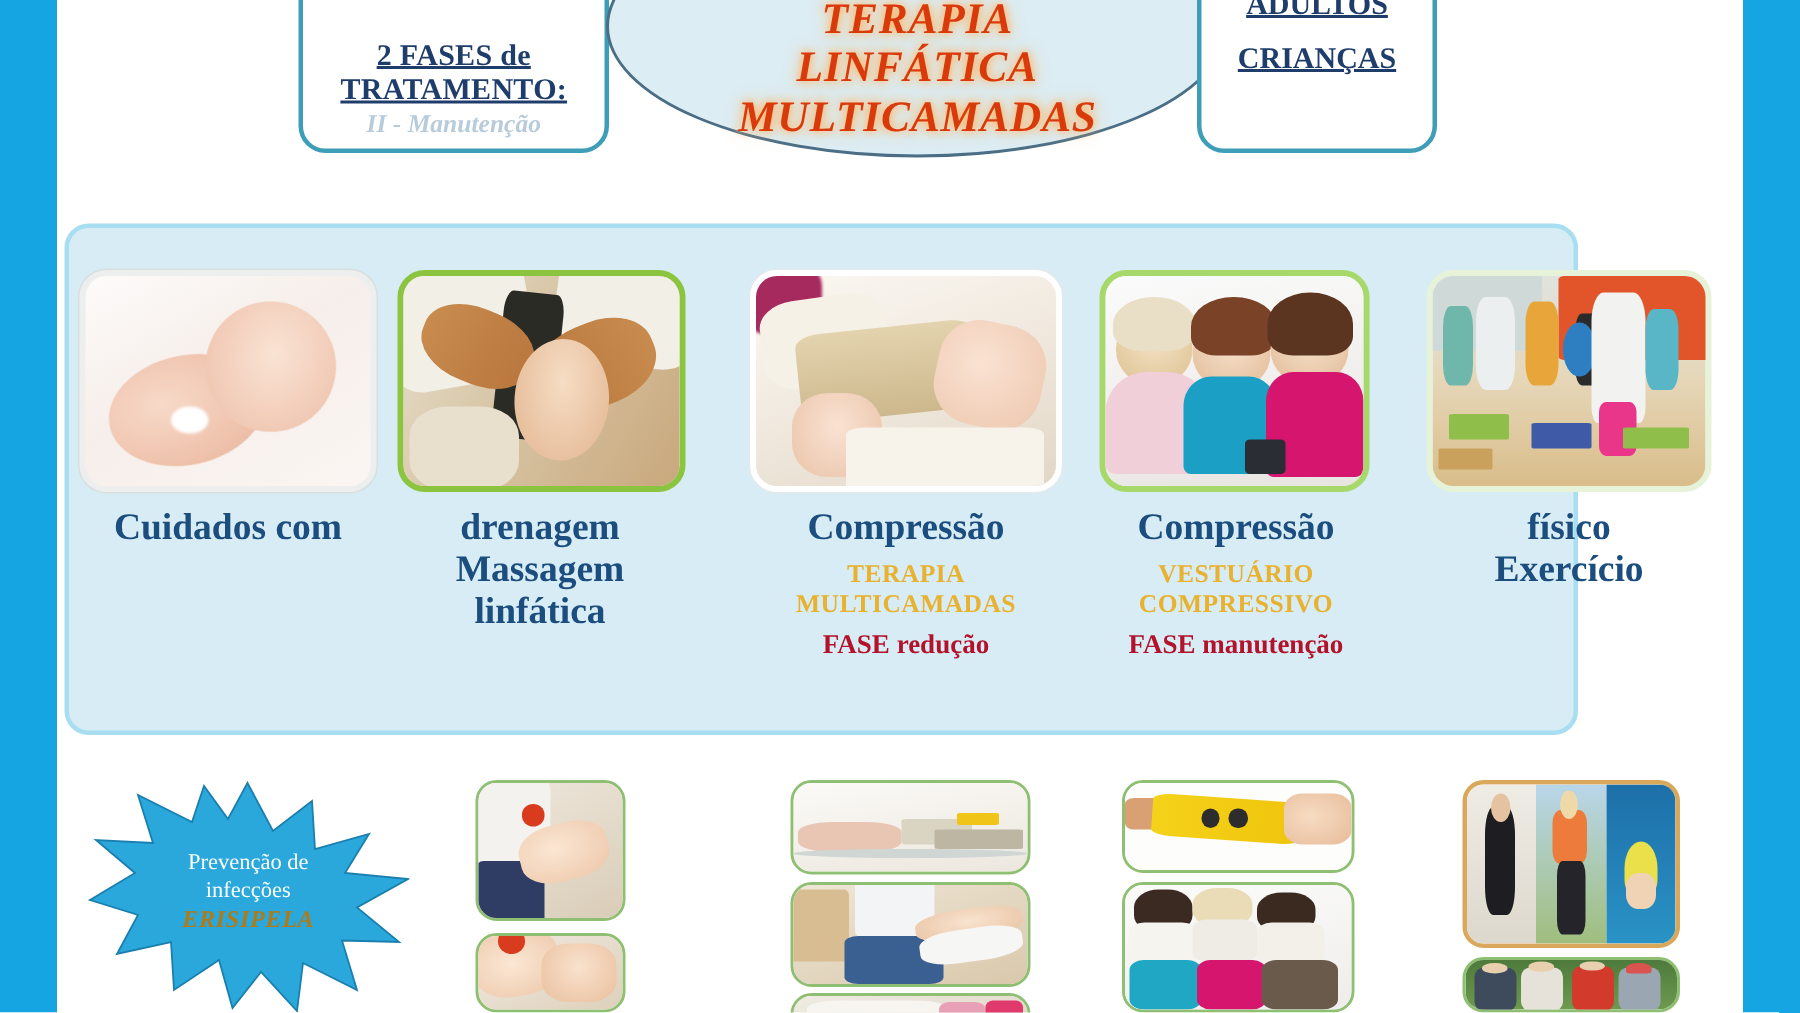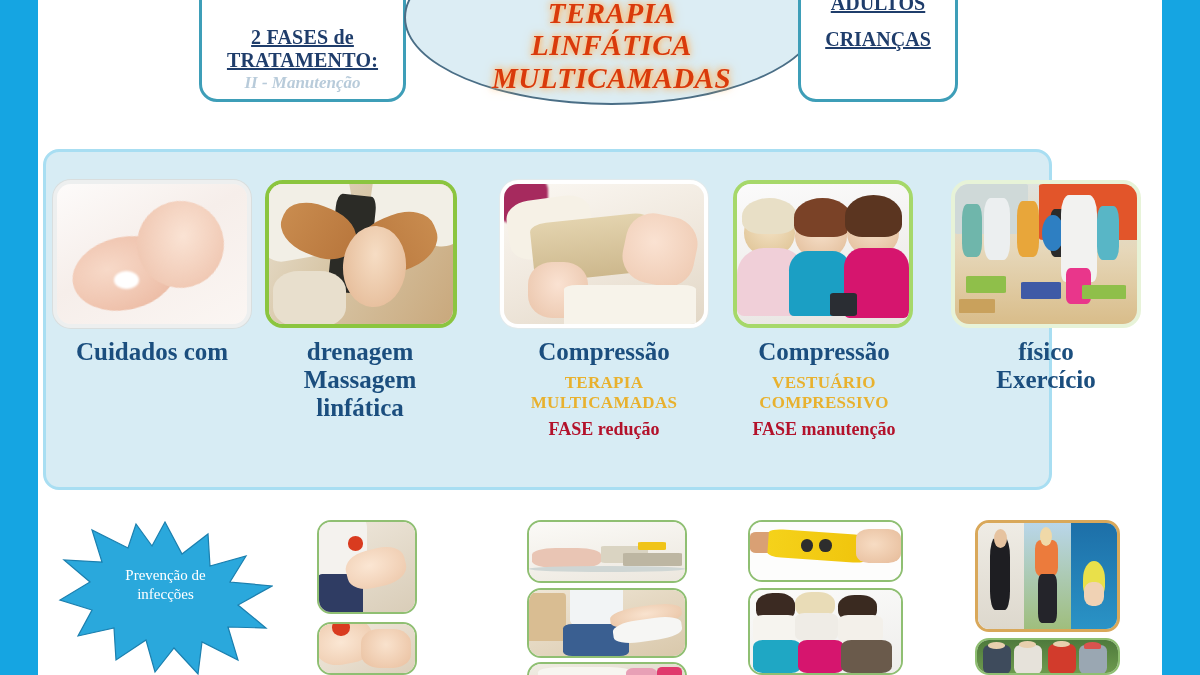--- a/index.html
+++ b/index.html
@@ -248,20 +248,21 @@
 
   </div>
 
   <div id="burst">
     <svg width="215" height="155" viewBox="0 0 215 155" aria-hidden="true">
       <polygon points="107,2 124,34 150,14 152,46 188,36 172,62 214,66 180,85 208,108 170,107 180,140 144,122 140,154 116,128 97,152 88,120 58,140 56,108 20,116 34,90 2,80 32,62 6,40 44,42 34,10 70,28 78,4 94,26" fill="#2AA8DC" stroke="#1B7FAE" stroke-width="1.2"></polygon>
     </svg>
     <div class="burst-txt">
       <div class="b1">Prevenção de</div>
       <div class="b1">infecções</div>
+      <div class="b2">ERISIPELA</div>
     </div>
   </div>
 
   <div class="thumb tb-green" style="left:317px;top:520px;width:100px;height:94px;">
     <div class="ph" style="background:linear-gradient(150deg,#efe8dd,#d9cdb8);">
       <div class="blob" style="left:-6%;top:-6%;width:56%;height:70%;background:#f4f2ee;border-radius:16%;"></div>
       <div class="blob" style="left:-2%;top:58%;width:48%;height:50%;background:#2f3c63;border-radius:12%;"></div>
       <div class="blob" style="left:28%;top:30%;width:62%;height:42%;background:radial-gradient(ellipse at 40% 40%,#fbe6d3,#ecc6a8);border-radius:40%;transform:rotate(-14deg);"></div>
       <div class="blob" style="left:30%;top:16%;width:16%;height:16%;background:#d93b1f;border-radius:50%;"></div>
     </div>

